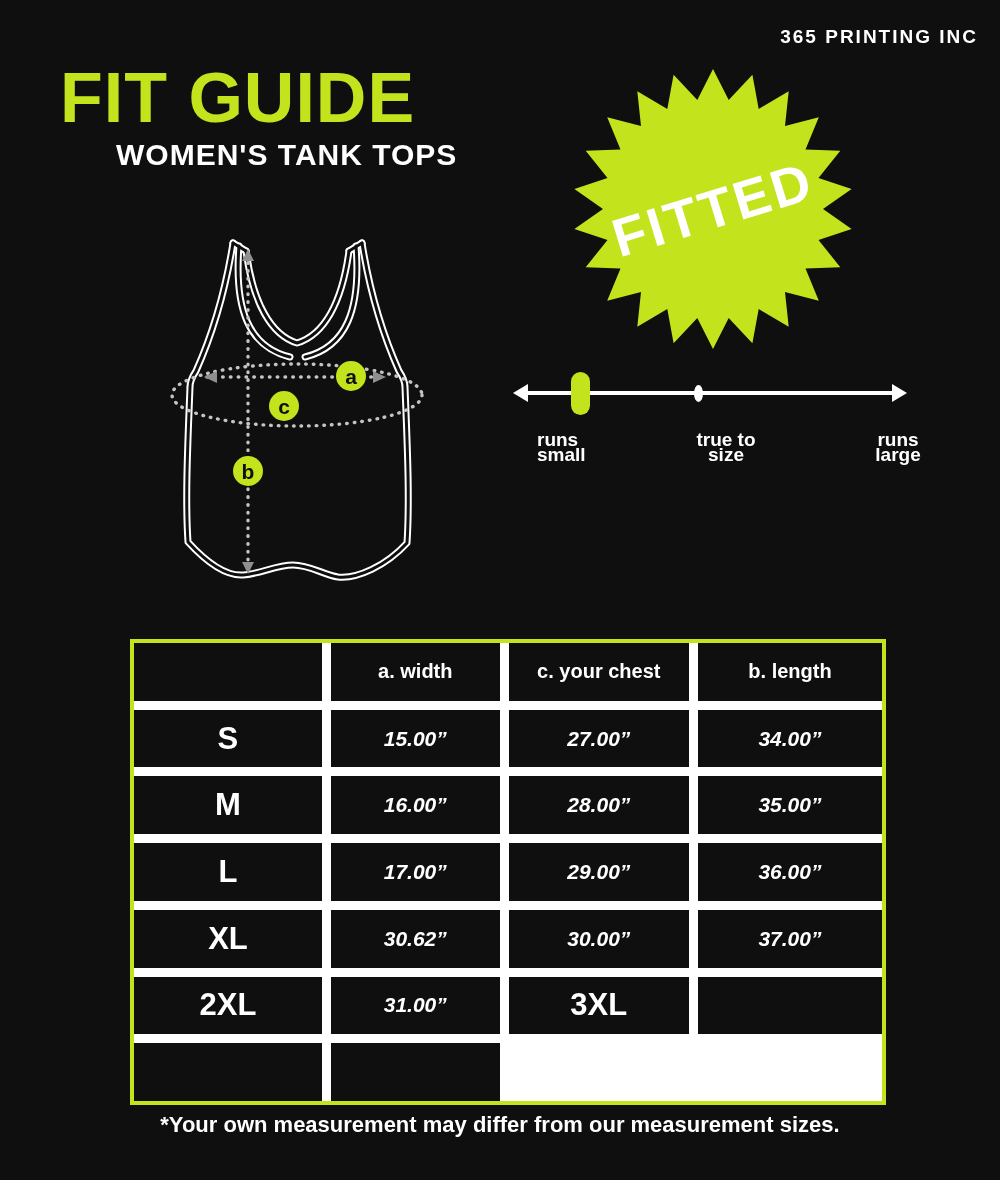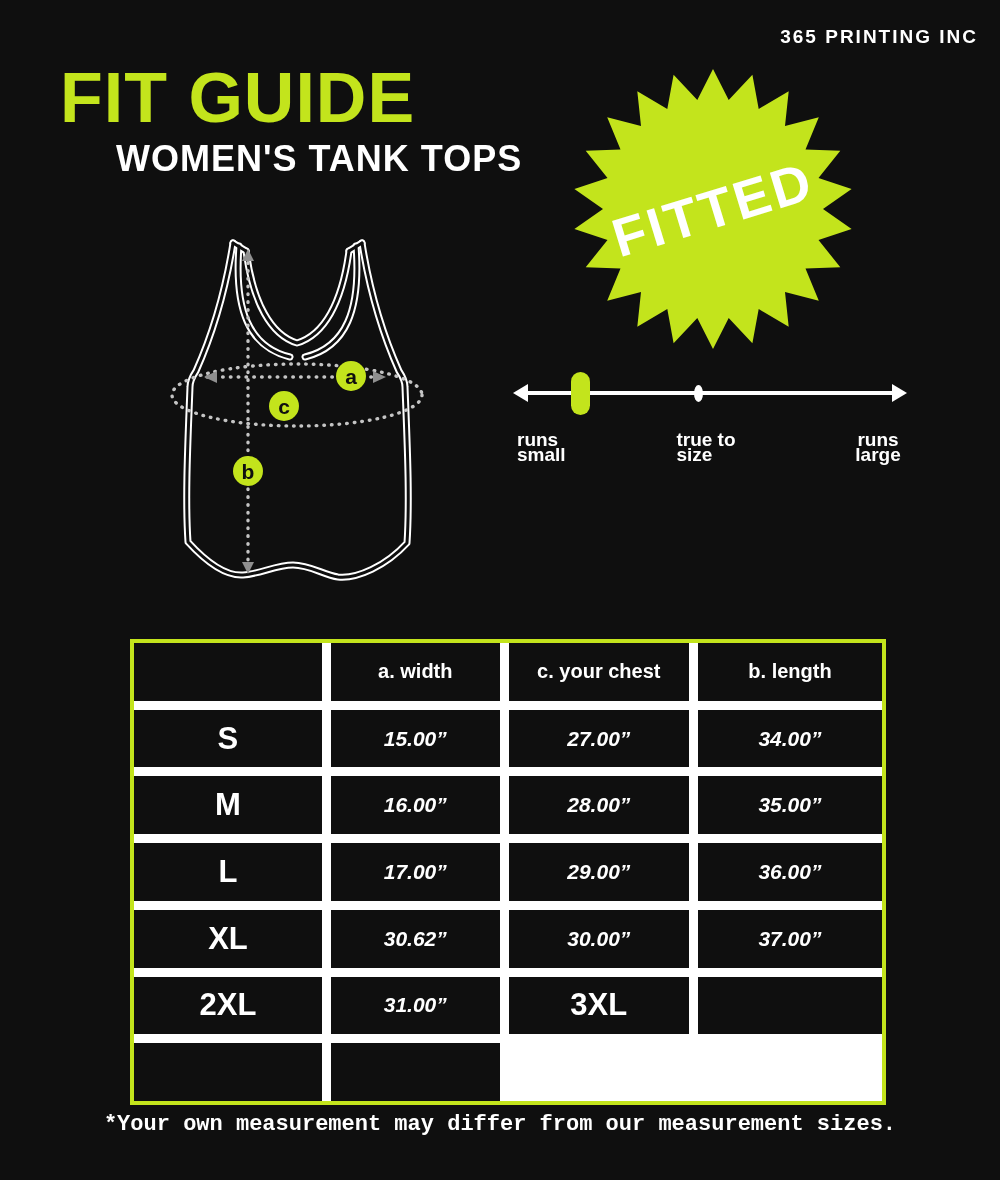--- a/index.html
+++ b/index.html
@@ -21,21 +21,21 @@
     font-size:19px;font-weight:800;letter-spacing:2px;
     color:var(--white);
   }
   .title{
     position:absolute;left:60px;top:58px;
     font-size:70px;font-weight:800;letter-spacing:1px;
     color:var(--green);white-space:nowrap;
   }
   .subtitle{
     position:absolute;left:116px;top:138px;
-    font-size:36px;font-weight:800;letter-spacing:1px;
+    font-size:30px;font-weight:800;letter-spacing:1px;
     color:var(--white);white-space:nowrap;
   }
   .badge-star{
     position:absolute;left:563px;top:59px;width:300px;height:300px;
   }
   .badge-label{
     position:absolute;left:713px;top:209px;
     transform:translate(-50%,-50%) rotate(-17deg);
     font-size:54px;font-weight:800;letter-spacing:3px;
     color:var(--white);white-space:nowrap;
@@ -44,25 +44,25 @@
 
   
   .scale-line{position:absolute;left:526px;top:391px;width:368px;height:4px;background:var(--white);}
   .scale-arrow{position:absolute;top:384px;width:0;height:0;border-top:9px solid transparent;border-bottom:9px solid transparent;}
   .scale-arrow.left{left:513px;border-right:15px solid var(--white);}
   .scale-arrow.right{left:892px;border-left:15px solid var(--white);}
   .scale-pill{position:absolute;left:571px;top:372px;width:19px;height:43px;border-radius:10px;background:var(--green);}
   .scale-dot{position:absolute;left:694px;top:385px;width:9px;height:17px;border-radius:50%;background:var(--white);}
   .scale-label{
     position:absolute;top:432px;
-    font-size:19px;font-weight:800;line-height:15px;color:var(--white);
+    font-size:19px;font-weight:800;line-height:15px;color:var(--white);margin-left:20px;
   }
   .scale-label span{display:block;}
   .scale-label.l-left{left:517px;text-align:left;}
-  .scale-label.l-center{left:706px;transform:translateX(-50%);}
+  .scale-label.l-center{left:706px;transform:translateX(-50%);text-align:center;}
   .scale-label.l-right{left:878px;transform:translateX(-50%);text-align:center;}
 
   
   .sizetable{
     position:absolute;left:130px;top:639px;
     width:748px;height:458px;
     border:4px solid var(--green);
     background:var(--white);
     display:grid;
     grid-template-columns:197fr 177fr 189fr 193fr;
@@ -73,21 +73,21 @@
     background:var(--bg);
     display:flex;align-items:center;justify-content:center;
     font-weight:800;color:var(--white);
   }
   .cell.head{font-size:20px;}
   .cell.size{font-size:31px;}
   .cell.val{font-size:21px;font-style:italic;}
   .footnote{
     position:absolute;left:0;right:0;top:1112px;
     text-align:center;
-    font-size:22px;font-weight:800;color:var(--white);font-family:Liberation Mono, monospace;
+    font-size:22px;font-weight:800;color:var(--white);
   }
 </style>
 </head>
 <body>
 
 <div class="canvas">
 
   <div class="brand">365 PRINTING INC</div>
 
   <div class="title">FIT GUIDE</div>

